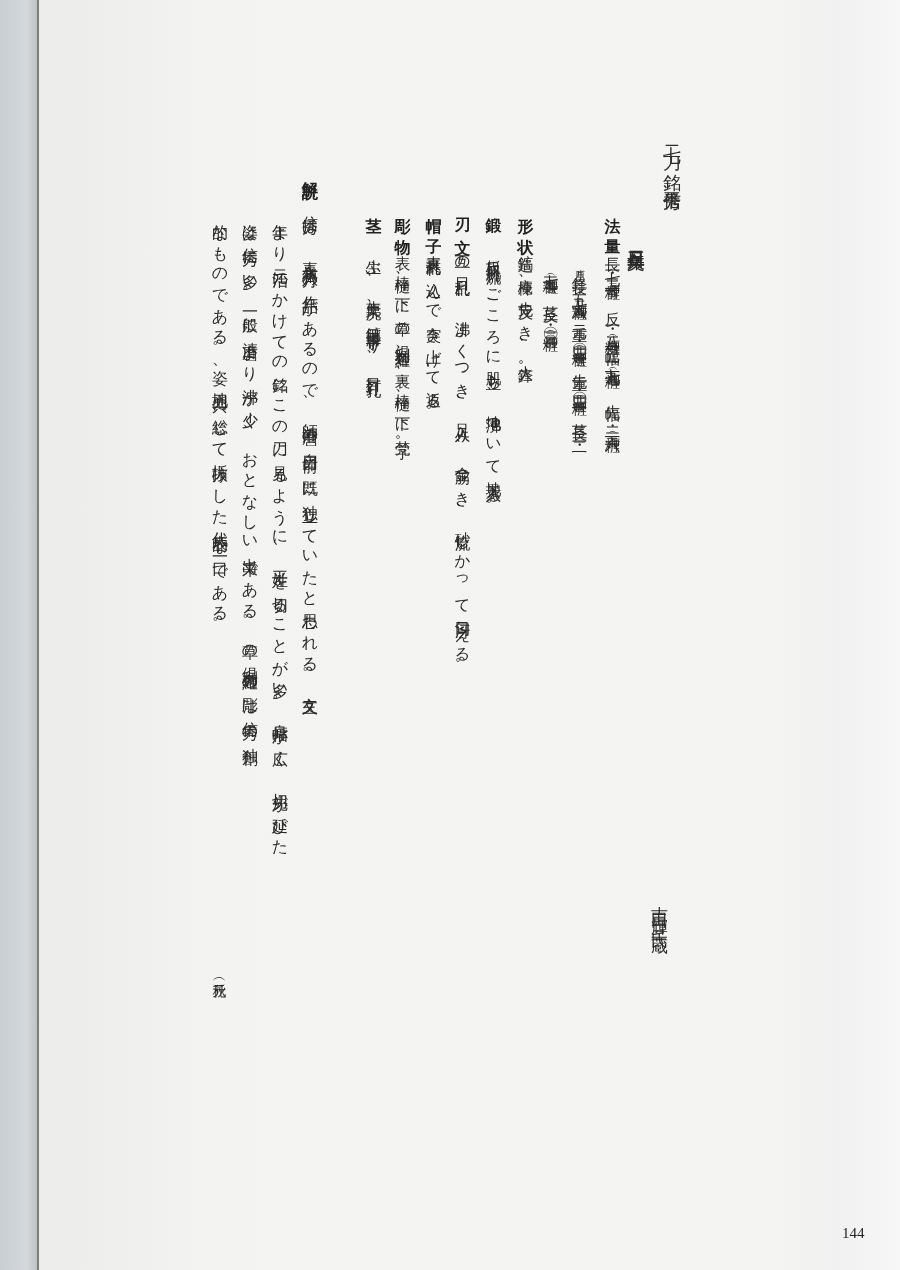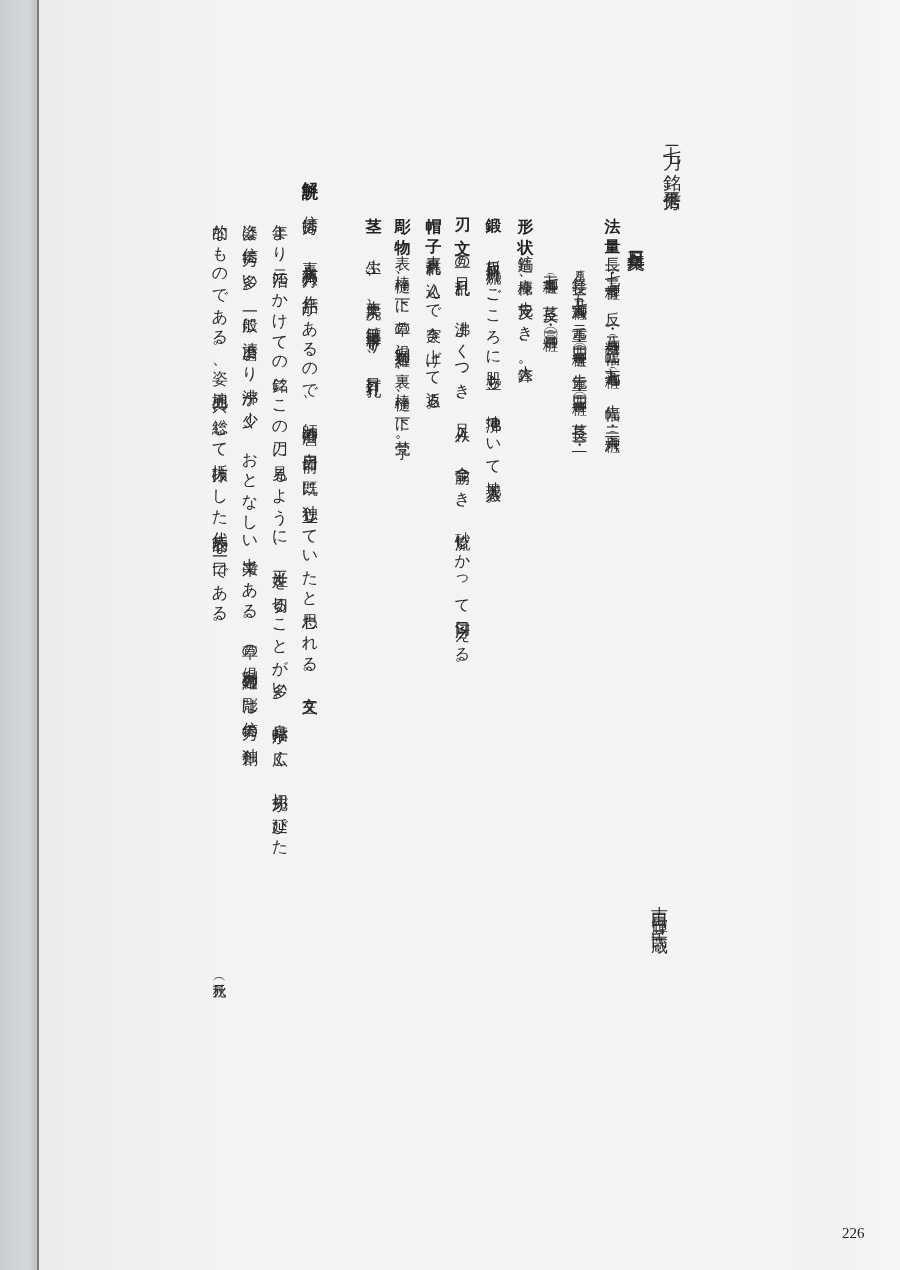--- a/index.html
+++ b/index.html
@@ -93,13 +93,13 @@
 </div>
 
 <div class="vcol t16" style="left:302px; top:168px; letter-spacing:2.55px;">
   <span class="label">解説</span><span class="gap" style="height:30px"></span><span>信秀は、嘉永六年八月の作品があるので、師清麿の自刃前に既に独立していたと思われる。文久三</span>
 </div>
 <div class="vcol t16" style="left:272px; top:212px; letter-spacing:2.55px;">年より元治にかけての銘にこの刀に見るように、平姓を切ることが多い。身幅が広く、切先が延びた</div>
 <div class="vcol t16" style="left:242px; top:212px; letter-spacing:2.55px;">姿は信秀に多い。一般に清麿より沸が少く、おとなしい出来である。草の倶利迦羅の彫は信秀の独創</div>
 <div class="vcol t16" style="left:212px; top:212px; letter-spacing:2.55px;">的なものである。姿、地刃共に総じて垢抜けした代表的な一口である。</div>
 <div class="vcol t15" style="left:213px; top:972px; font-size:14px; letter-spacing:1px;">（秋元）</div>
 
-<div class="page-number">226</div>
+<div class="page-number">144</div>
 
 </body></html>

